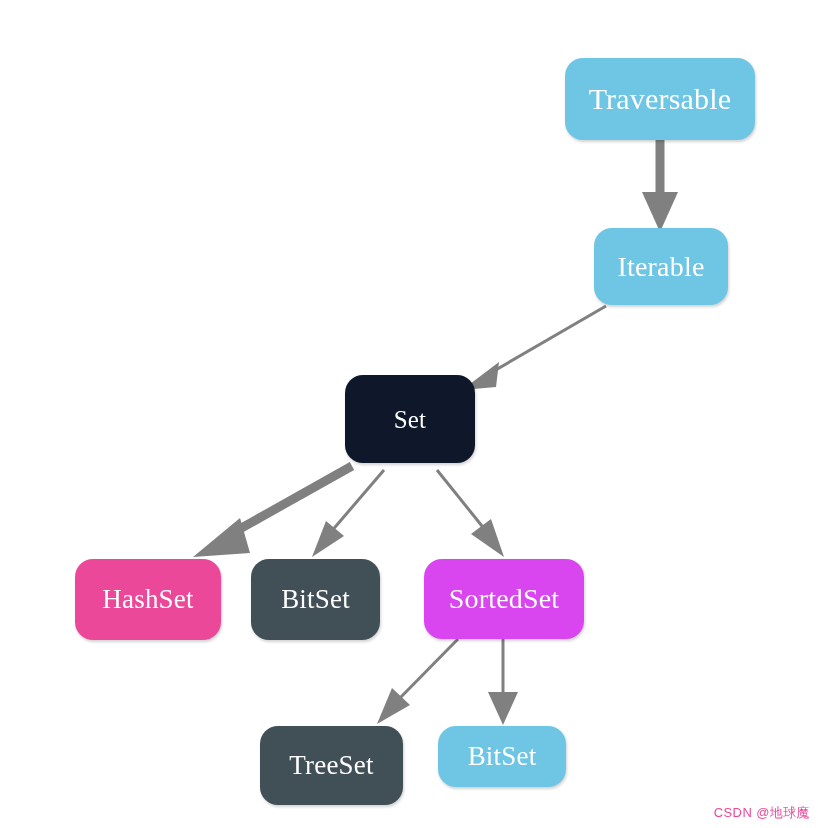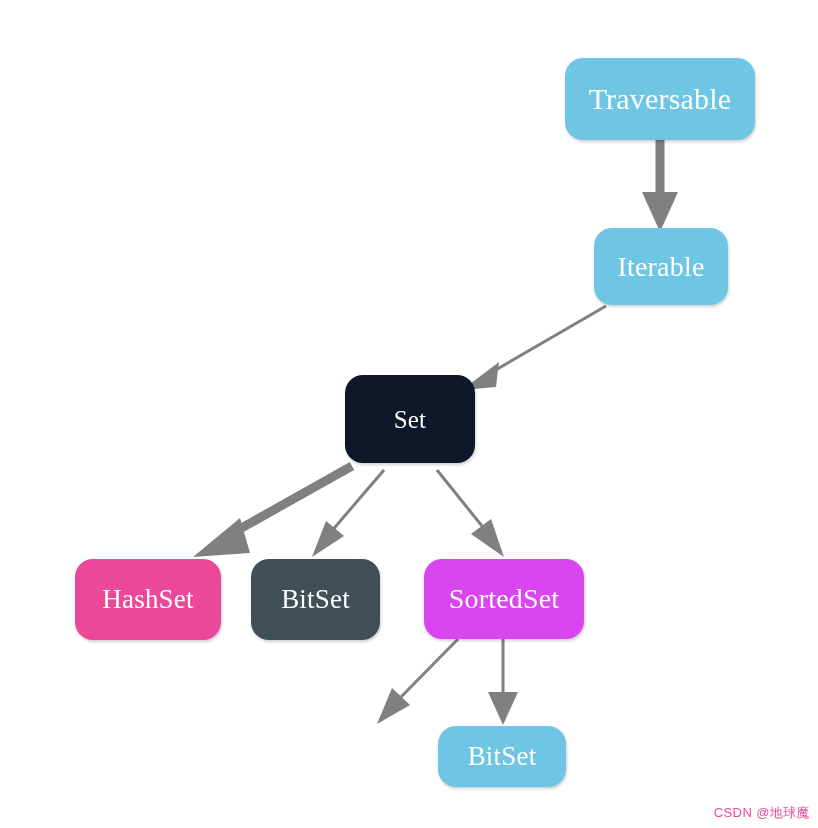--- a/index.html
+++ b/index.html
@@ -113,20 +113,23 @@
   </div>
 
   <div class="node" style="left:251px; top:559px; width:129px; height:81px; background:#414f56; font-size:27px;">
     <span class="node-label">BitSet</span>
   </div>
 
   <div class="node" style="left:424px; top:559px; width:160px; height:80px; background:#d946ef; font-size:28px;">
     <span class="node-label">SortedSet</span>
   </div>
 
+  <div class="node" style="left:260px; top:726px; width:143px; height:79px; background:#414f56; font-size:27px;">
+    <span class="node-label">TreeSet</span>
+  </div>
 
   <div class="node" style="left:438px; top:726px; width:128px; height:61px; background:#6ec6e4; font-size:27px;">
     <span class="node-label">BitSet</span>
   </div>
 
   <div class="watermark">CSDN @地球魔</div>
 
 </div>
 
 </body></html>

